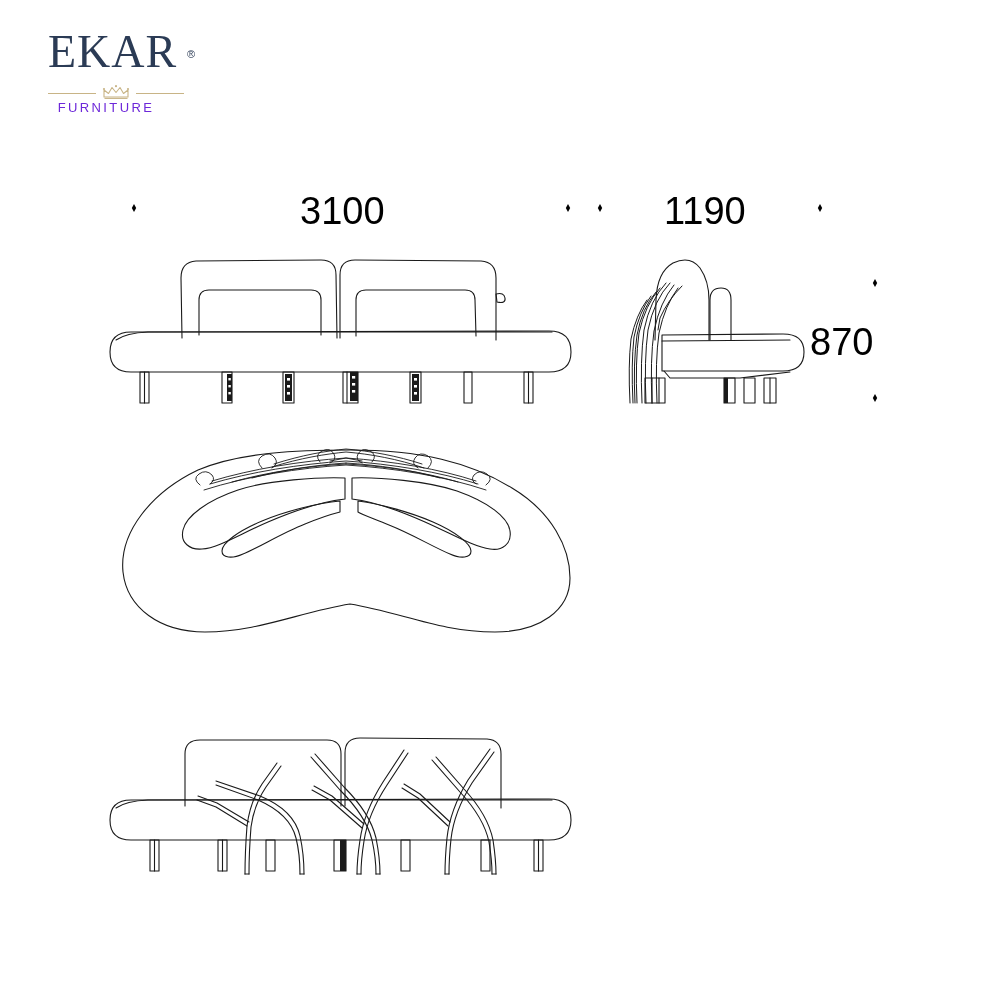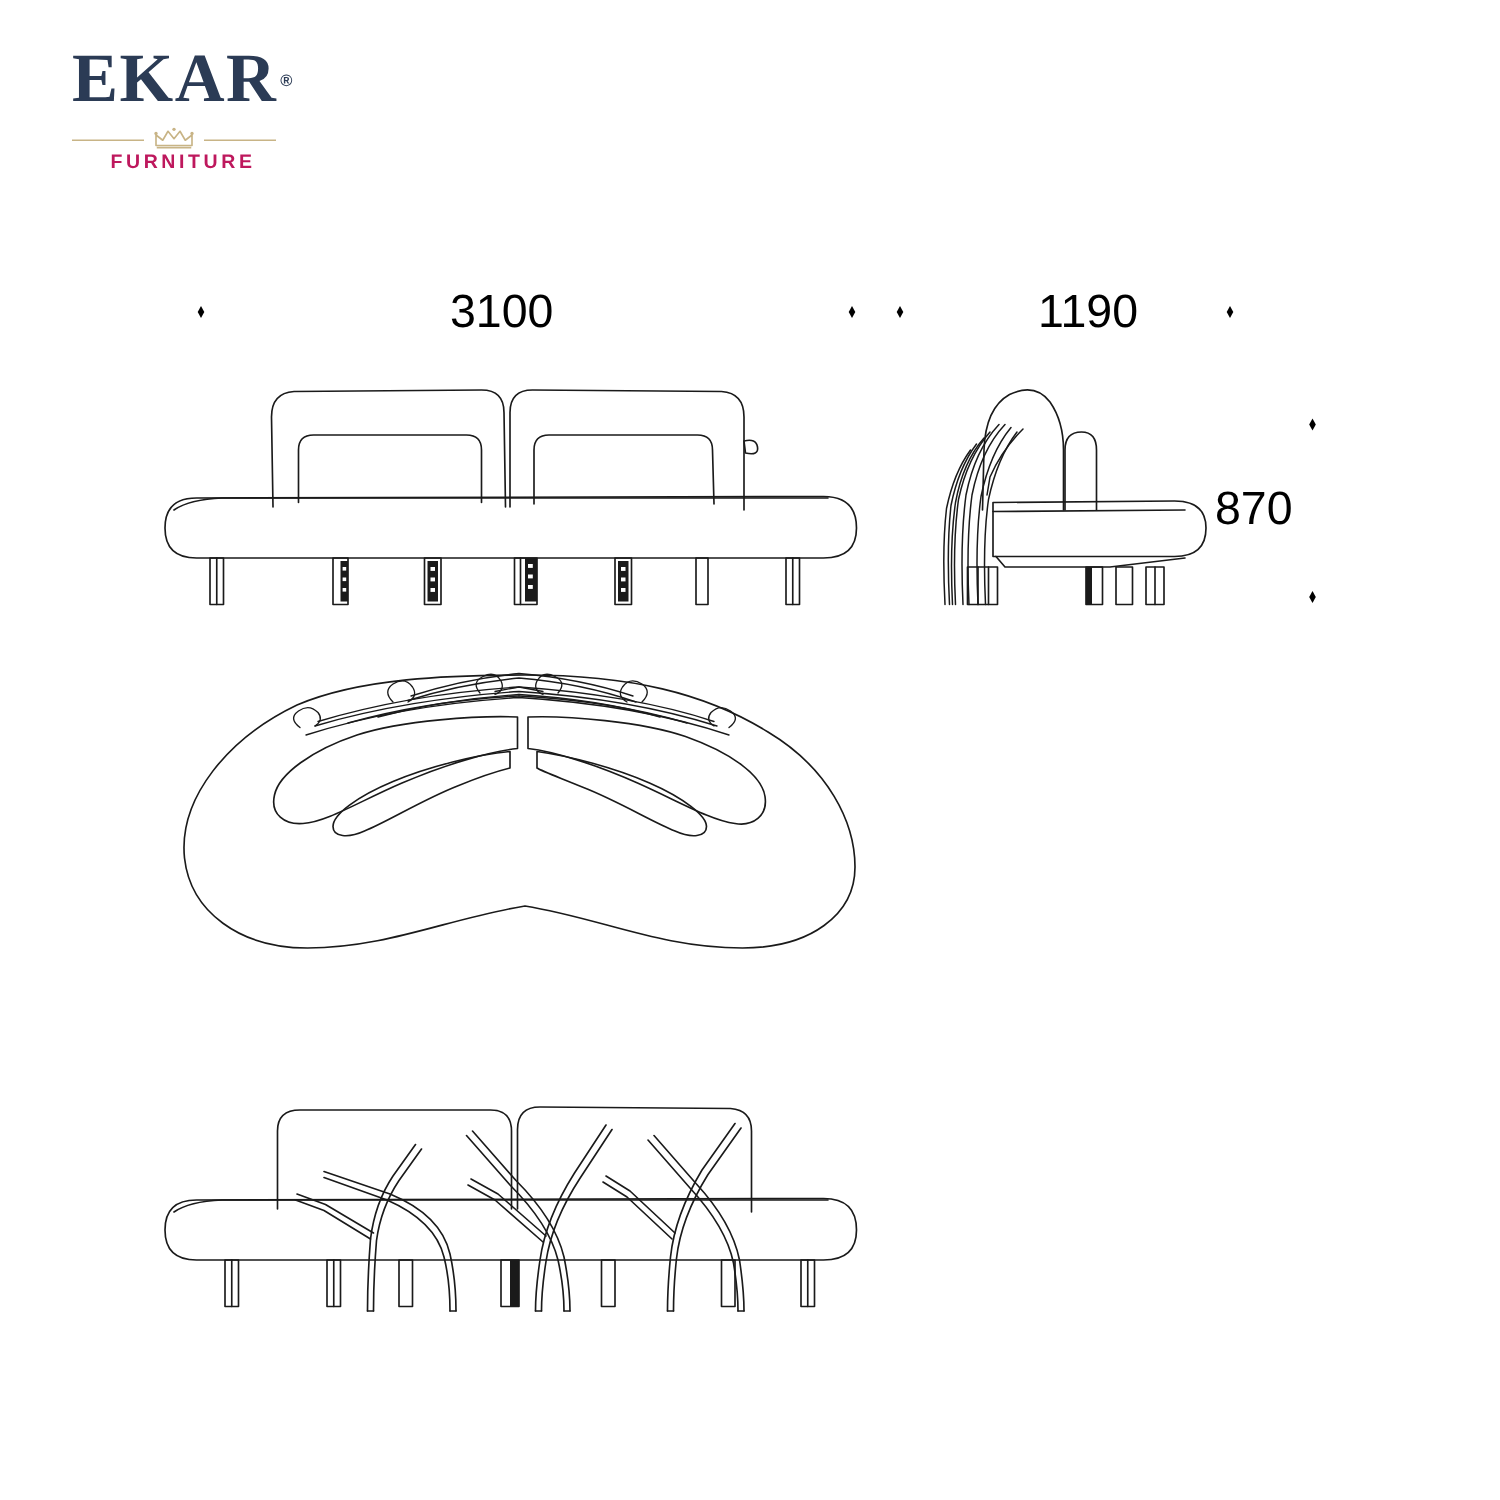--- a/index.html
+++ b/index.html
@@ -16,21 +16,20 @@
     overflow: hidden;
   }
 
   
   #logo-block {
     position: absolute;
     left: 34px;
     top: 26px;
     width: 180px;
     height: 90px;
-    font-weight: bold;
   }
   #logo-wordmark {
     position: relative;
     font-family: "Liberation Serif", serif;
     font-size: 46px;
     letter-spacing: 1px;
     color: #2b3b55;
     line-height: 52px;
     padding-left: 14px;
   }
@@ -60,40 +59,40 @@
   #logo-crown {
     position: absolute;
     left: 50%;
     top: 0;
     transform: translateX(-50%);
     width: 30px;
     height: 18px;
   }
   #logo-subtext {
     position: absolute;
-    left: 20px;
+    left: 4px;
     top: 74px;
     width: 136px;
     text-align: center;
     font-family: "Liberation Sans", sans-serif;
     font-size: 13px;
     letter-spacing: 2.4px;
-    color: #be185d;
+    color: #6d28d9;
   }
 
   
   .dim-text {
     position: absolute;
     font-family: "Liberation Sans", sans-serif;
-    font-size: 31px;
+    font-size: 38px;
     color: #000000;
     white-space: nowrap;
   }
   #dim-width-label  { left: 300px; top: 190px; }
-  #dim-depth-label  { left: 664px; top: 190px; margin-left: 28px; }
+  #dim-depth-label  { left: 664px; top: 190px; }
   #dim-height-label { left: 810px; top: 321px; }
 
   
   #drawing {
     position: absolute;
     left: 0;
     top: 0;
     width: 1000px;
     height: 1000px;
   }

